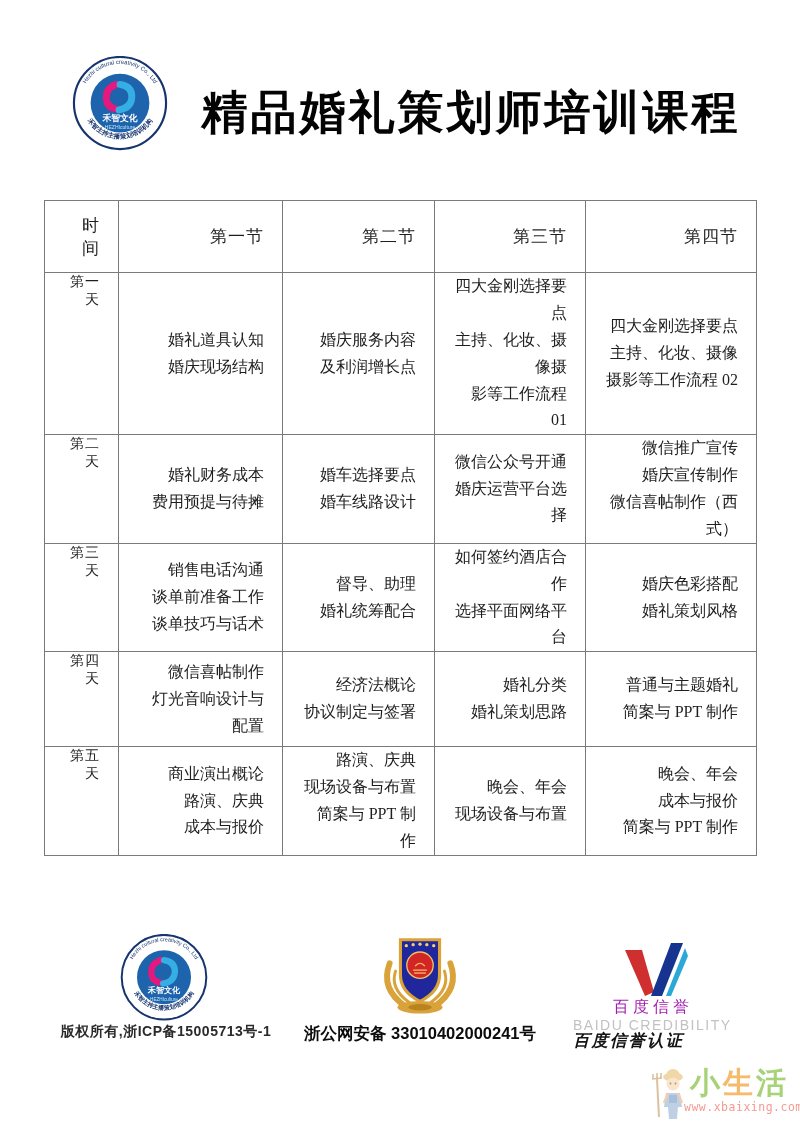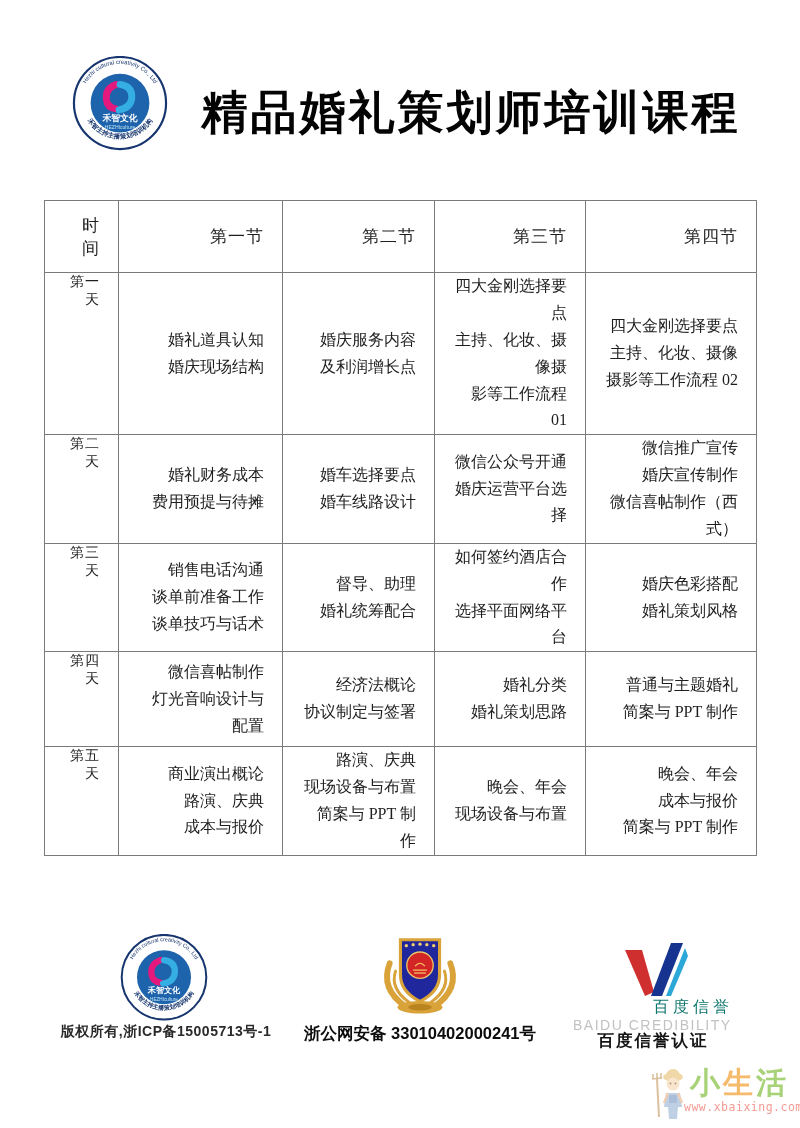--- a/index.html
+++ b/index.html
@@ -25,27 +25,27 @@
   
   .footer-logo-svg{position:absolute;left:119px;top:934px;width:90px;height:90px;}
   .copyright{position:absolute;left:41px;top:1023px;width:250px;text-align:center;
              font-family:"Liberation Sans","DejaVu Sans",sans-serif;font-size:14px;font-weight:bold;
              color:#2a2a2a;letter-spacing:0.5px;}
   .badge-svg{position:absolute;left:376px;top:930px;width:88px;height:90px;}
   .police{position:absolute;left:300px;top:1023px;width:240px;text-align:center;
           font-family:"Liberation Sans","DejaVu Sans",sans-serif;font-size:16.5px;font-weight:bold;
           color:#0c0c0c;}
   .baidu-v-svg{position:absolute;left:618px;top:941px;width:70px;height:57px;}
-  .baidu-cn{position:absolute;left:573px;top:997px;width:160px;text-align:right;color:#0f766e;
+  .baidu-cn{position:absolute;left:573px;top:997px;width:160px;text-align:center;color:#a21caf;
             font-size:16px;letter-spacing:4px;font-family:Liberation Mono, monospace;}
   .baidu-en{position:absolute;left:573px;top:1017px;width:160px;text-align:left;color:#c2c2c2;
             font-size:14px;letter-spacing:1.5px;font-family:"Liberation Sans","DejaVu Sans",sans-serif;}
-  .baidu-cert{position:absolute;left:573px;top:1030px;width:160px;text-align:center;color:#141414;
+  .baidu-cert{position:absolute;left:573px;top:1030px;width:160px;text-align:left;color:#141414;
             font-size:16.5px;font-weight:bold;letter-spacing:2px;
-            font-family:"Liberation Sans","DejaVu Sans",sans-serif;}
+            font-family:"Liberation Sans","DejaVu Sans",sans-serif;font-style:italic;}
 
   
   .wm{position:absolute;left:650px;top:1063px;width:148px;height:62px;}
   .wm-cartoon-svg{position:absolute;left:0;top:2px;width:38px;height:56px;}
   .wm-brand{position:absolute;left:40px;top:0;font-size:30px;font-weight:bold;letter-spacing:3px;
             font-family:"Liberation Sans","DejaVu Sans",sans-serif;opacity:0.75;}
   .wm-ch-green{color:#8bc34a;}
   .wm-ch-orange{color:#f2a43c;}
   .wm-url{position:absolute;left:34px;top:37px;font-size:11.5px;color:#f59a93;letter-spacing:0.5px;
           font-family:"DejaVu Sans Mono",monospace;}

